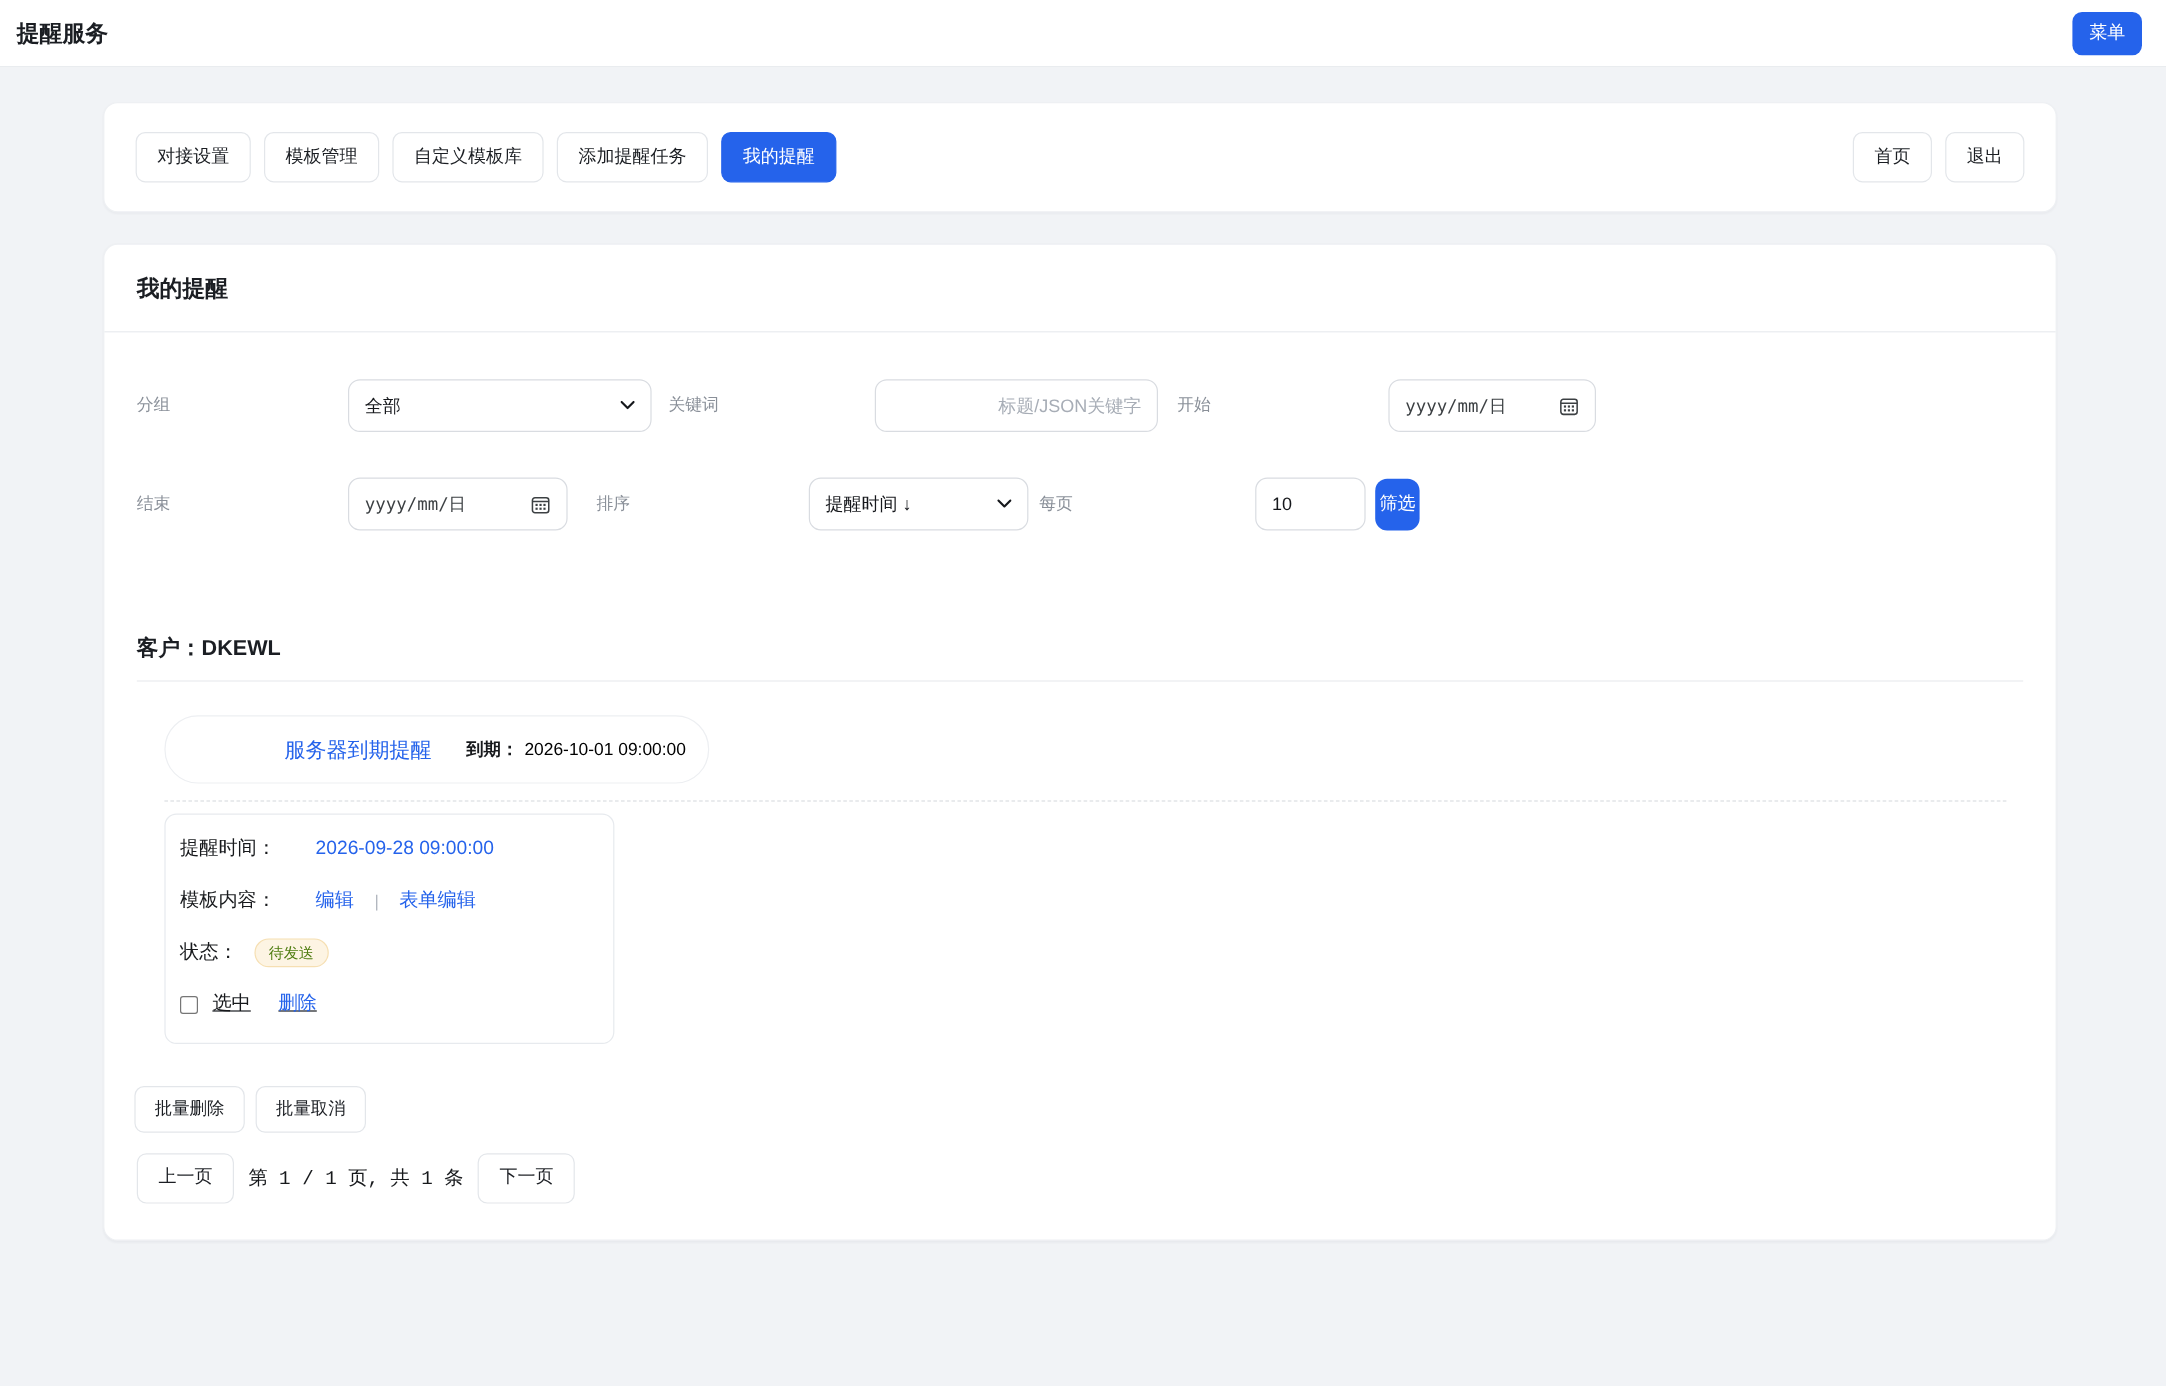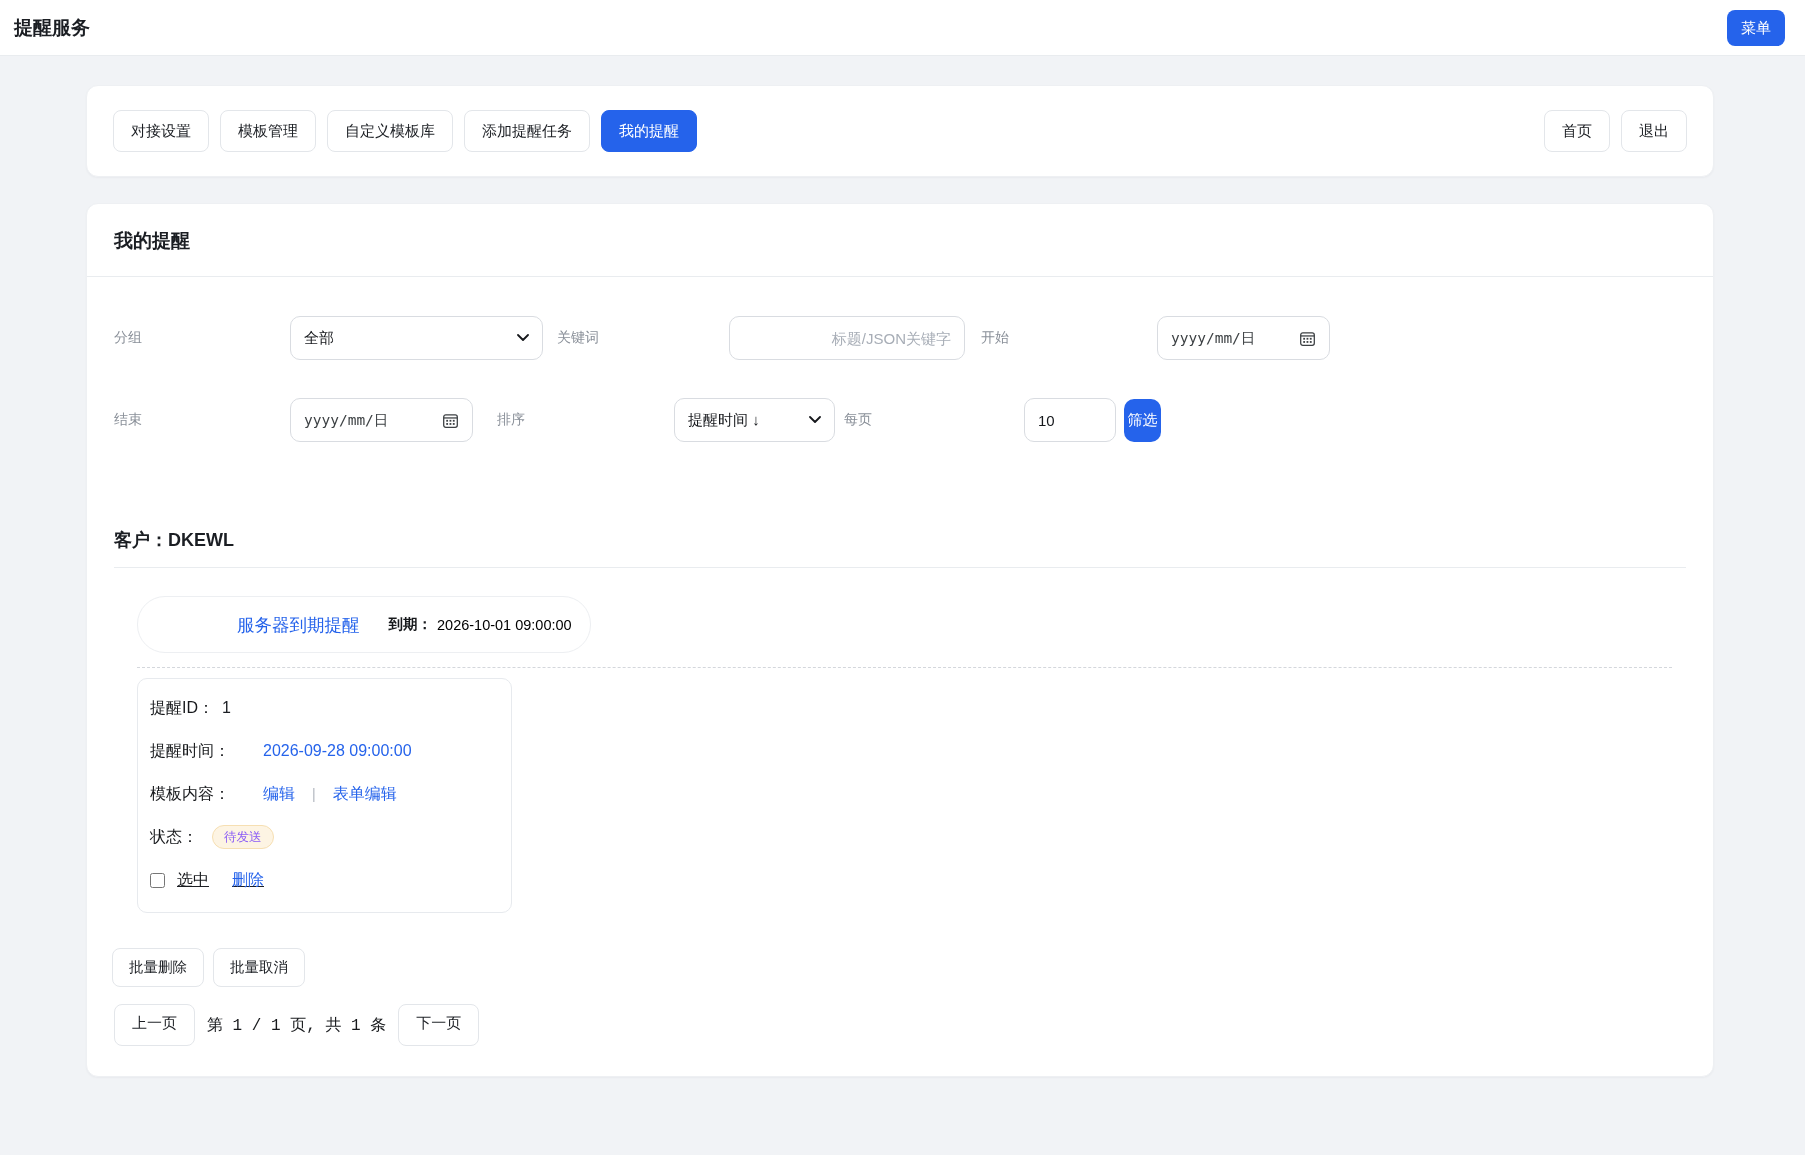--- a/index.html
+++ b/index.html
@@ -78,21 +78,21 @@
     margin-top:10px; width:375px; border:1px solid #e7eaee; border-radius:10px;
     padding:13px 16px 16px 12px; background:#fff;
   }
   .d-row { display:flex; align-items:center; font-size:16px; line-height:32px; margin-bottom:11px; }
   .d-row:last-child { margin-bottom:0;text-decoration:underline; }
   .d-label { color:#17191c; }
   .d-label.w { width:113px; }
   .link { color:#2563eb; cursor:pointer; text-decoration:none; }
   .sep-bar { color:#b2b7bf; margin:0 17px; font-size:14px; }
   .badge {
-    background:#fdf4e3; color:#8b5cf6; border:1px solid #f6dfb2;
+    background:#fdf4e3; color:#4d7c0f; border:1px solid #f6dfb2;
     font-size:12.5px; border-radius:12px; padding:3px 11px; margin-left:14px; line-height:1.3;
   }
   .gap8 { margin-left:8px; }
   .check-row input[type="checkbox"] { width:15px; height:15px; margin-right:12px; cursor:pointer; }
   .check-row .link { margin-left:23px; }
   
   .batch-row { display:flex; gap:9px; padding:35px 0 0 25px; }
   .btn-sm { padding:10px 16px; font-size:14.5px; }
   .pagination-row { display:flex; align-items:center; gap:12px; padding:17px 0 0 27px;font-family:Liberation Mono, monospace; }
   .page-info { font-size:16px; color:#17191c; }
@@ -165,21 +165,21 @@
                 <rect x="4" y="7.4" width="1.7" height="1.7" fill="#3c4043"></rect>
                 <rect x="7.1" y="7.4" width="1.7" height="1.7" fill="#3c4043"></rect>
                 <rect x="10.2" y="7.4" width="1.7" height="1.7" fill="#3c4043"></rect>
                 <rect x="4" y="10.4" width="1.7" height="1.7" fill="#3c4043"></rect>
                 <rect x="7.1" y="10.4" width="1.7" height="1.7" fill="#3c4043"></rect>
                 <rect x="10.2" y="10.4" width="1.7" height="1.7" fill="#3c4043"></rect>
               </svg>
           </span>
         </div>
         <span class="f-label" style="width:177px; margin-left:24px;">排序</span>
-        <div class="ctrl select" style="width:161px;gap:20px;">
+        <div class="ctrl select" style="width:183px;gap:20px;">
           <span>提醒时间 ↓</span>
           <span class="chev">
             <svg width="12" height="8" viewBox="0 0 12 8">
                 <path d="M1 1l5 5 5-5" stroke="#16181c" stroke-width="1.8" fill="none" stroke-linecap="round" stroke-linejoin="round"></path>
               </svg>
           </span>
         </div>
         <span class="f-label" style="width:180px; margin-left:9px;">每页</span>
         <input class="text-input" style="width: 92px;" value="10">
         <button class="btn-primary btn-filter" style="margin-left:8px;">筛选</button>
@@ -196,24 +196,20 @@
         <div class="reminder-pill">
           <a class="reminder-title">服务器到期提醒</a>
           <span class="due-label">到期：</span>
           <span class="due-time">2026-10-01 09:00:00</span>
         </div>
 
         <div class="dashed-sep"></div>
 
         <div class="detail-card">
           <div class="d-row">
-            <span class="d-label">提醒ID：</span>
-            <span class="gap8">1</span>
-          </div>
-          <div class="d-row">
             <span class="d-label w">提醒时间：</span>
             <a class="link">2026-09-28 09:00:00</a>
           </div>
           <div class="d-row">
             <span class="d-label w">模板内容：</span>
             <a class="link">编辑</a>
             <span class="sep-bar">|</span>
             <a class="link">表单编辑</a>
           </div>
           <div class="d-row">

